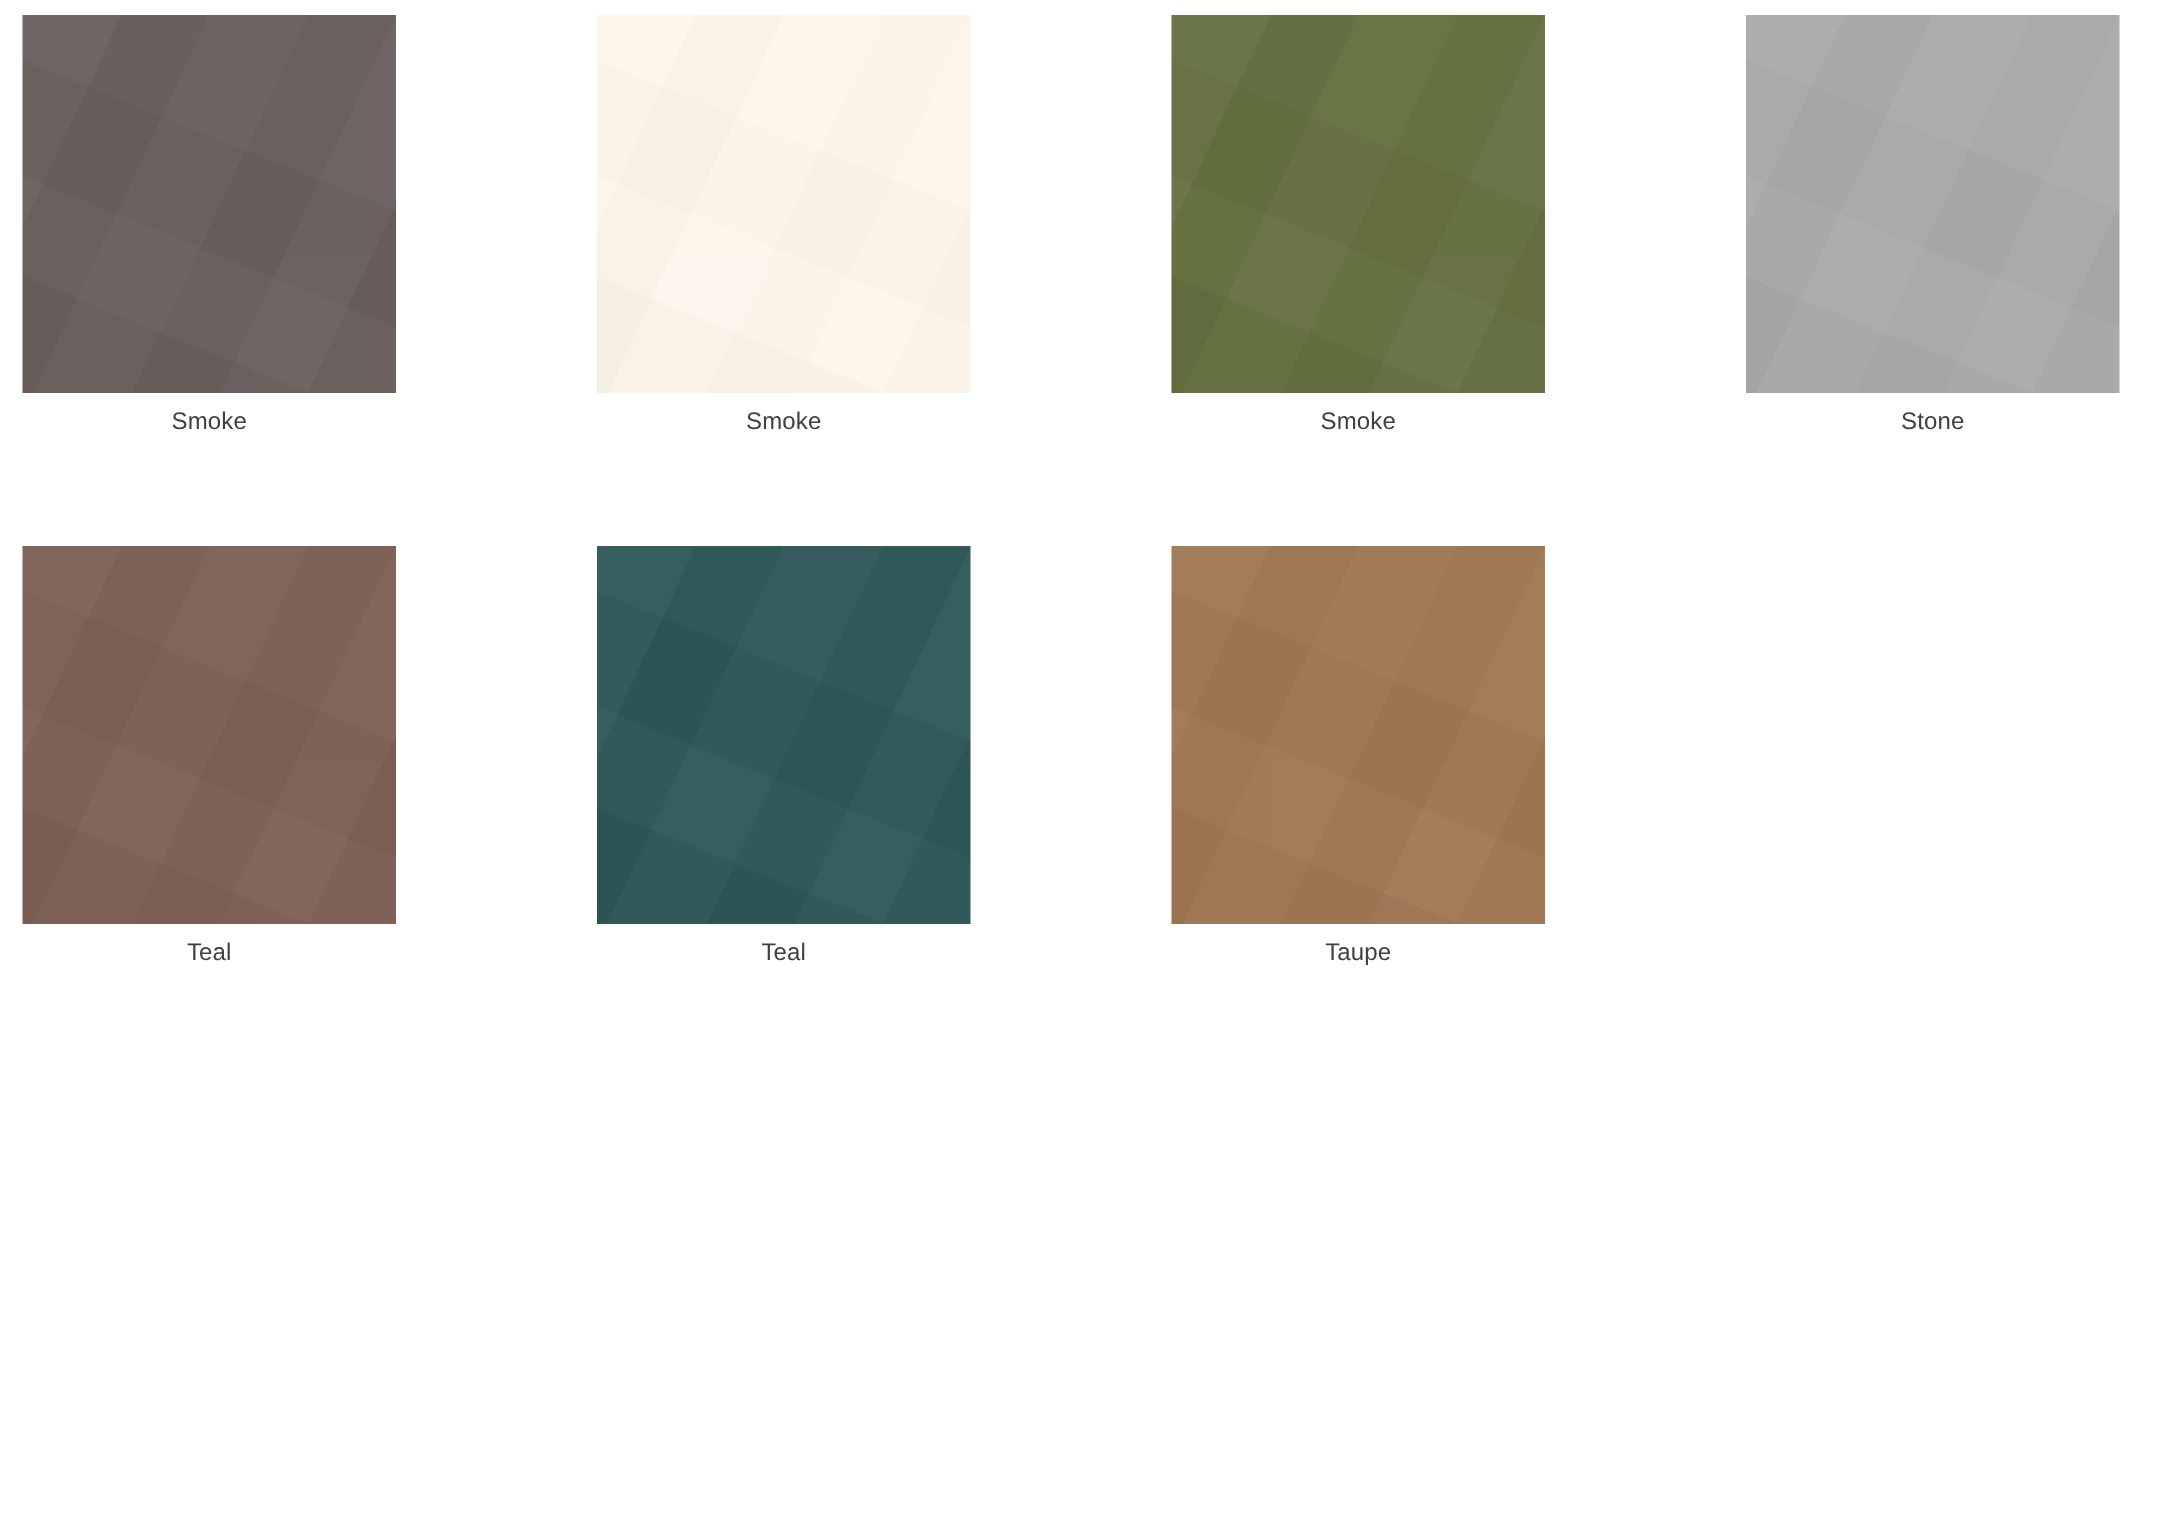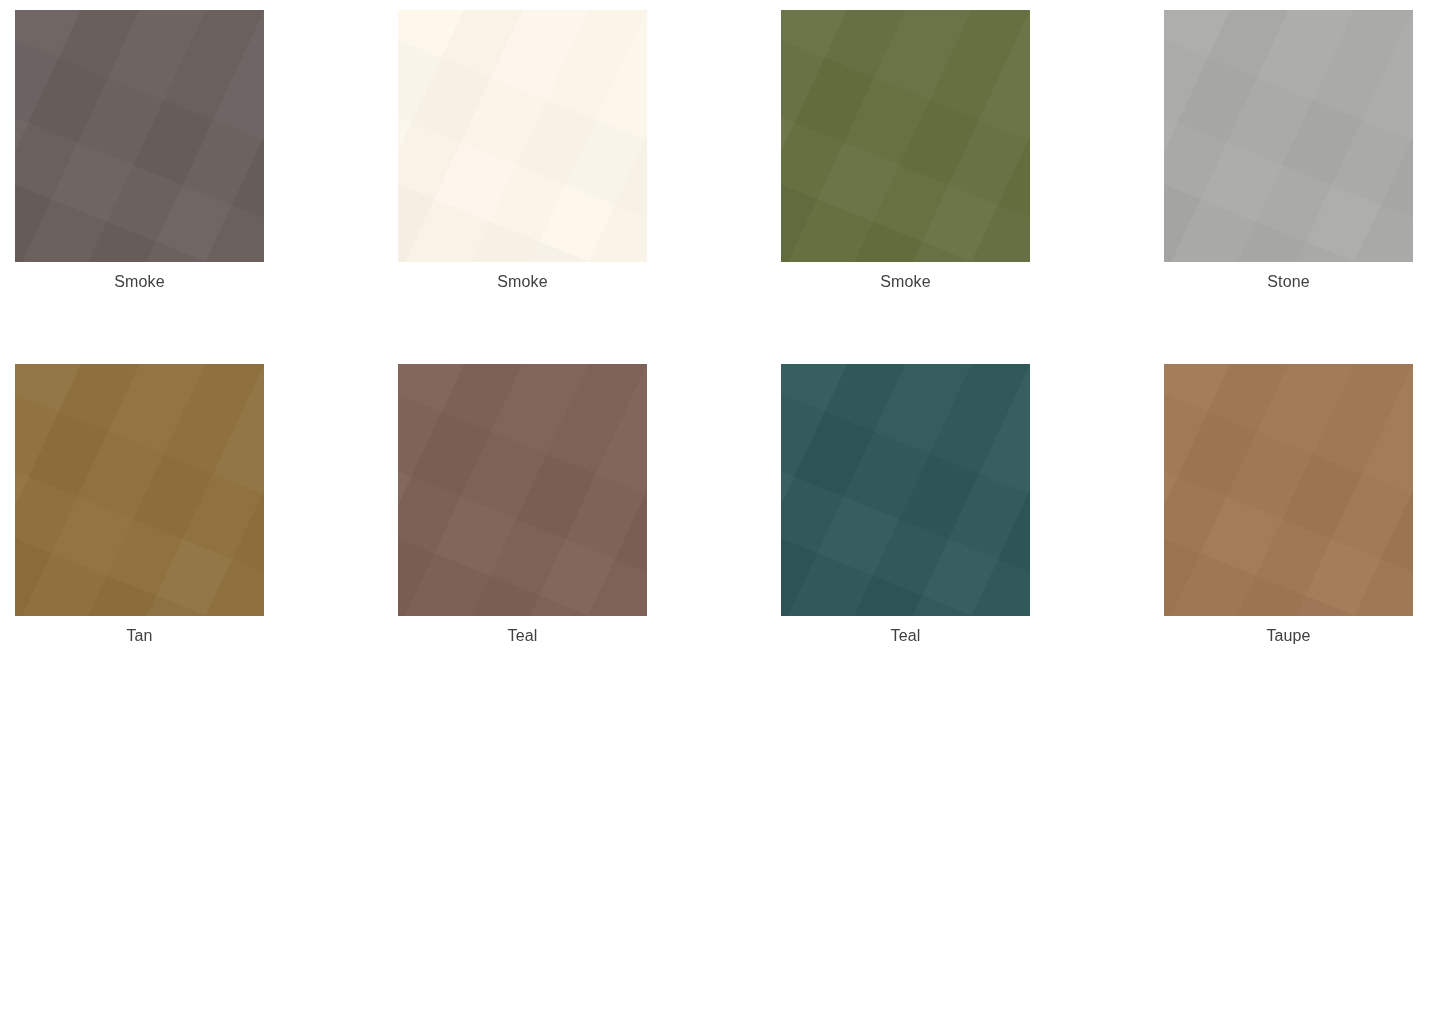--- a/index.html
+++ b/index.html
@@ -81,24 +81,20 @@
     </div>
     <div class="swatch-cell">
       <div class="swatch-chip" title="Sprout" style="background-color: rgb(101, 112, 64);"></div>
       <div class="swatch-label">Smoke</div>
     </div>
     <div class="swatch-cell">
       <div class="swatch-chip" title="Stone" style="background-color: rgb(170, 170, 168);"></div>
       <div class="swatch-label">Stone</div>
     </div>
     <div class="swatch-cell">
-      <div class="swatch-chip" title="Tan" style="background-color: rgb(143, 112, 61);"></div>
-      <div class="swatch-label">Tan</div>
-    </div>
-    <div class="swatch-cell">
       <div class="swatch-chip" title="Taupe" style="background-color: rgb(125, 96, 85);"></div>
       <div class="swatch-label">Teal</div>
     </div>
     <div class="swatch-cell">
       <div class="swatch-chip" title="Teal" style="background-color: rgb(47, 87, 88);"></div>
       <div class="swatch-label">Teal</div>
     </div>
     <div class="swatch-cell">
       <div class="swatch-chip" title="Walnut" style="background-color: rgb(159, 119, 83);"></div>
       <div class="swatch-label">Taupe</div>

